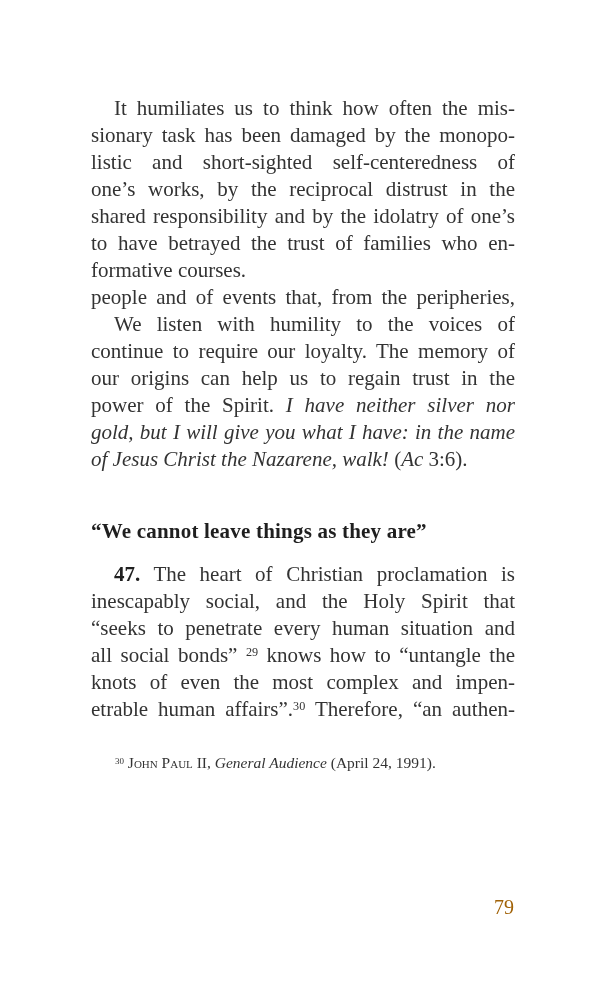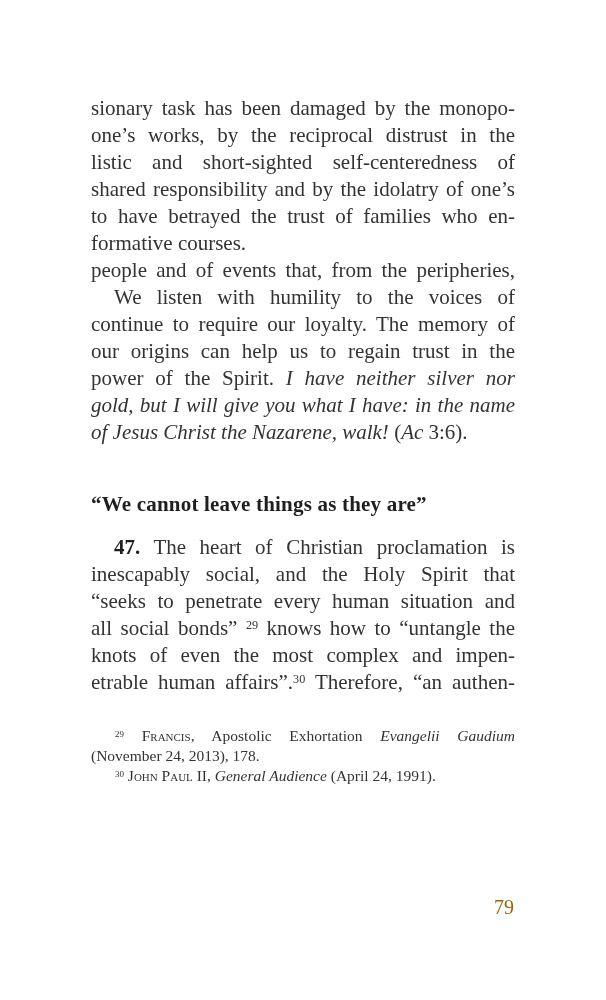--- a/index.html
+++ b/index.html
@@ -60,23 +60,24 @@
     font-size: 20px;
     color: #a16207;
   }
 </style>
 </head>
 <body>
 
 <div class="page">
   <div class="text-block">
       <div class="block paragraph">
+        <div class="line indent"><span>It humiliates us to think how often the mis-</span></div>
         <div class="line"><span>sionary task has been damaged by the monopo-</span></div>
+        <div class="line"><span>listic and short-sighted self-centeredness of</span></div>
         <div class="line"><span>one’s works, by the reciprocal distrust in the</span></div>
-        <div class="line"><span>listic and short-sighted self-centeredness of</span></div>
         <div class="line"><span>shared responsibility and by the idolatry of one’s</span></div>
         <div class="line"><span>to have betrayed the trust of families who en-</span></div>
         <div class="line last"><span>formative courses.</span></div>
       </div>
       <div class="block paragraph">
         <div class="line"><span>people and of events that, from the peripheries,</span></div>
         <div class="line indent"><span>We listen with humility to the voices of</span></div>
         <div class="line"><span>continue to require our loyalty. The memory of</span></div>
         <div class="line"><span>our origins can help us to regain trust in the</span></div>
         <div class="line"><span>power of the Spirit. </span><span class="it">I have neither silver nor</span></div>
@@ -88,21 +89,17 @@
       </div>
       <div class="block paragraph">
         <div class="line indent"><span class="bd">47.</span><span> The heart of Christian proclamation is</span></div>
         <div class="line"><span>inescapably social, and the Holy Spirit that</span></div>
         <div class="line"><span>“seeks to penetrate every human situation and</span></div>
         <div class="line"><span>all social bonds” </span><span class="sup">29</span><span> knows how to “untangle the</span></div>
         <div class="line"><span>knots of even the most complex and impen-</span></div>
         <div class="line"><span>etrable human affairs”.</span><span class="sup">30</span><span> Therefore, “an authen-</span></div>
       </div>
       <div class="block footnote">
-        <div class="line indent"><span class="sup">29</span><span> </span><span class="sc">Francis</span><span>, Apostolic Exhortation </span><span class="it">Evangelii Gaudium</span></div>
-        <div class="line last"><span>(November 24, 2013), 178.</span></div>
-      </div>
-      <div class="block footnote">
         <div class="line indent last"><span class="sup">30</span><span> </span><span class="sc">John Paul II</span><span>, </span><span class="it">General Audience</span><span> (April 24, 1991).</span></div>
       </div>
     </div>
   <div class="page-number">79</div>
 </div>
 
 </body></html>

